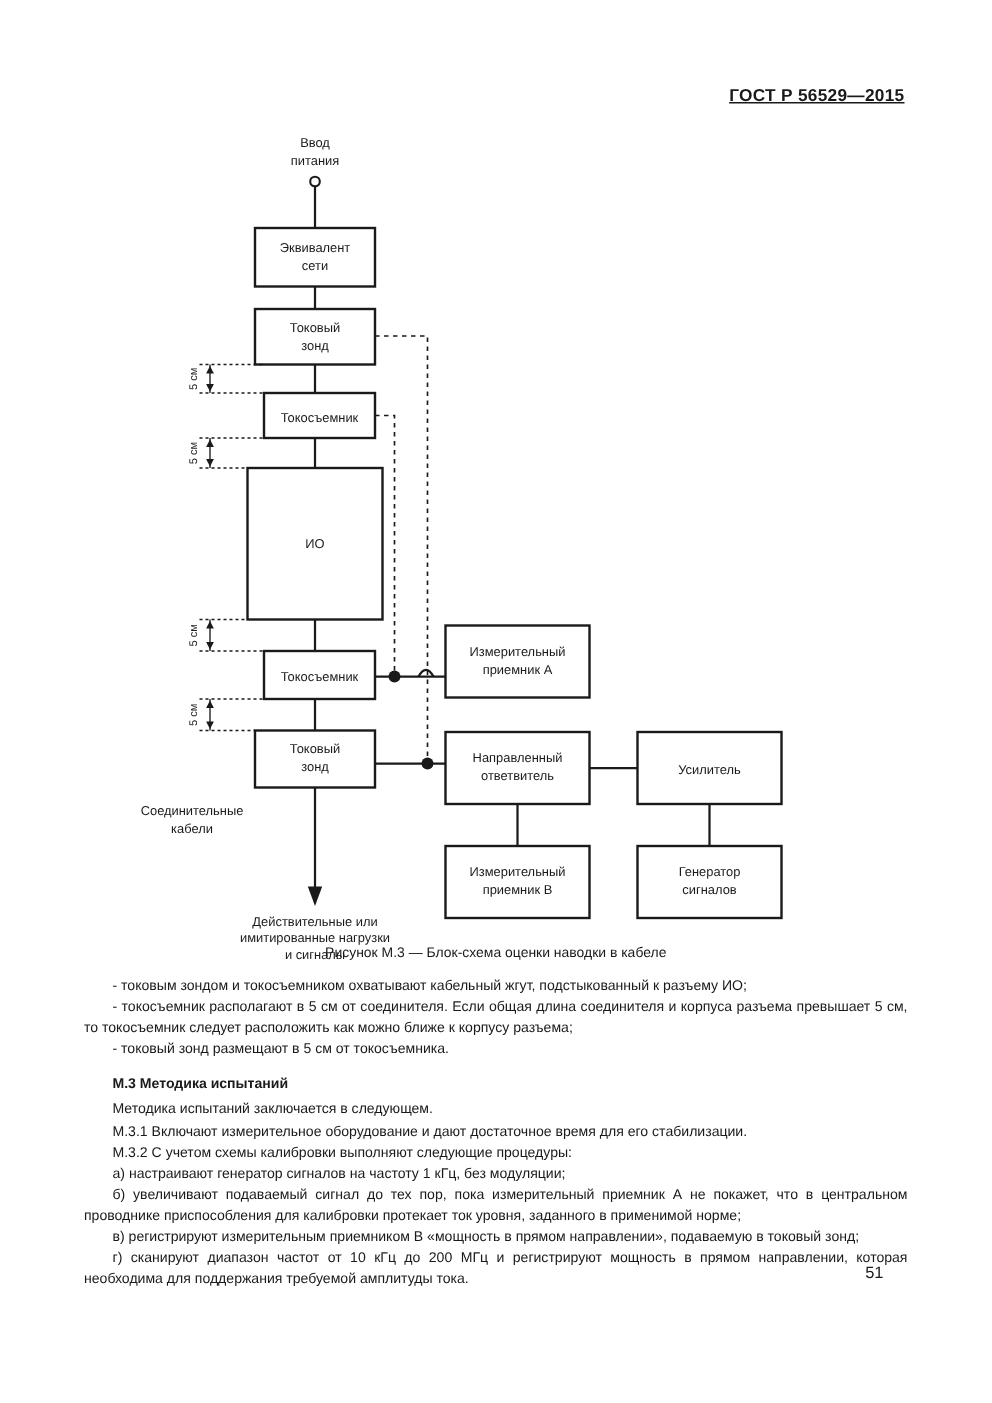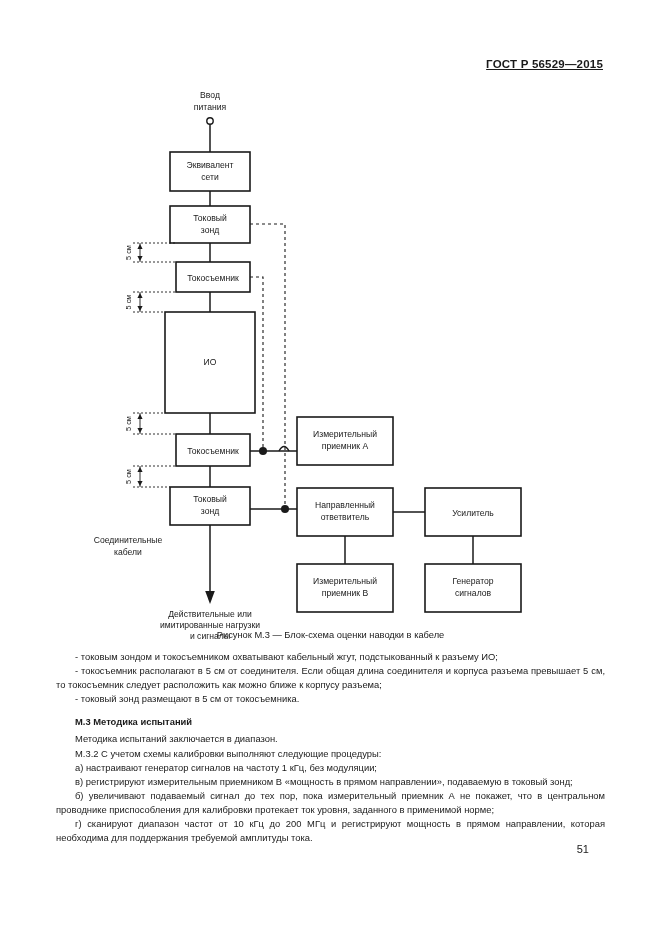--- a/index.html
+++ b/index.html
@@ -210,21 +210,22 @@
 
 <div class="fig-caption">Рисунок М.3 — Блок-схема оценки наводки в кабеле</div>
 
 <div class="body-text">
   <p class="dash">-  токовым зондом и токосъемником охватывают кабельный жгут, подстыкованный к разъему ИО;</p>
   <p class="dash">-  токосъемник располагают в 5 см от соединителя. Если общая длина соединителя и корпуса разъема превышает 5 см, то токосъемник следует расположить как можно ближе к корпусу разъема;</p>
   <p class="dash">-  токовый зонд размещают в 5 см от токосъемника.</p>
 
   <h3>М.3 Методика испытаний</h3>
 
-  <p>Методика испытаний заключается в диапазон.</p>
+  <p>Методика испытаний заключается в следующем.</p>
+  <p>М.3.1 Включают измерительное оборудование и дают достаточное время для его стабилизации.</p>
   <p>М.3.2 С учетом схемы калибровки выполняют следующие процедуры:</p>
   <p>а) настраивают генератор сигналов на частоту 1 кГц, без модуляции;</p>
+  <p>б) увеличивают подаваемый сигнал до тех пор, пока измерительный приемник А не покажет, что в центральном проводнике приспособления для калибровки протекает ток уровня, заданного в применимой норме;</p>
   <p>в) регистрируют измерительным приемником В «мощность в прямом направлении», подаваемую в токовый зонд;</p>
-  <p>б) увеличивают подаваемый сигнал до тех пор, пока измерительный приемник А не покажет, что в центральном проводнике приспособления для калибровки протекает ток уровня, заданного в применимой норме;</p>
   <p>г) сканируют диапазон частот от 10 кГц до 200 МГц и регистрируют мощность в прямом направлении, которая необходима для поддержания требуемой амплитуды тока.</p>
 </div>
 
 <div class="page-number">51</div>
 
 </body></html>

